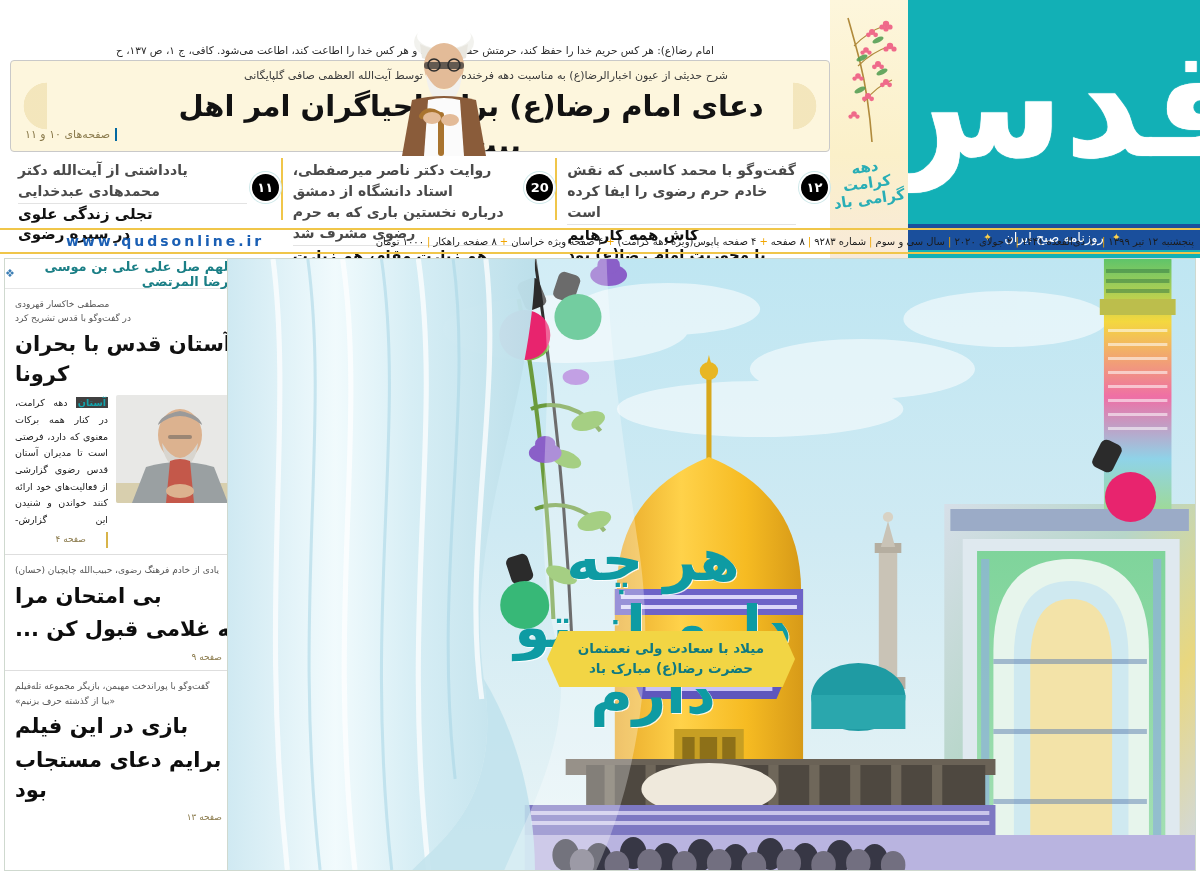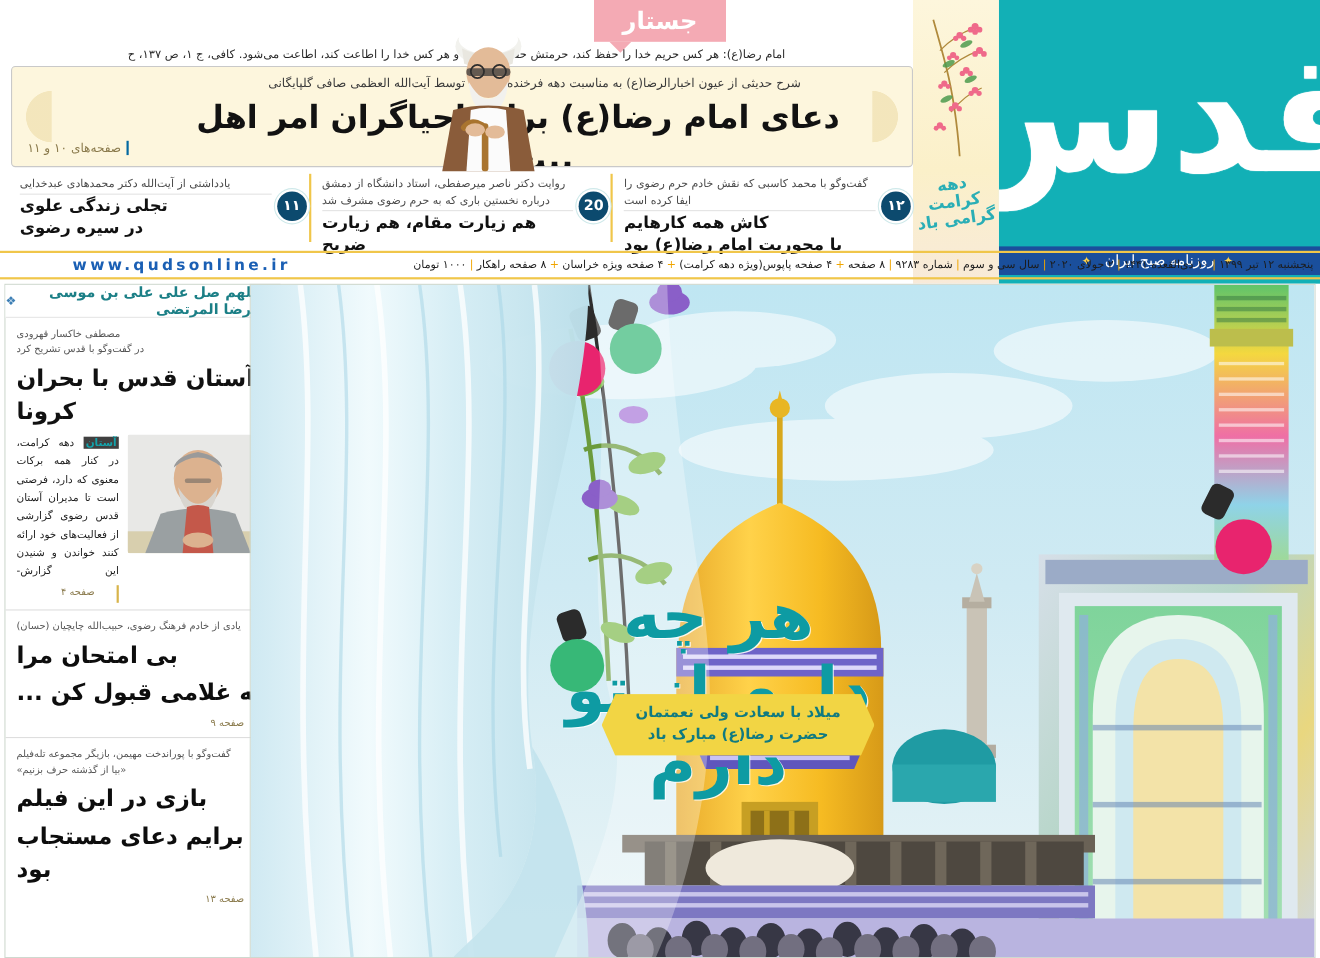--- a/index.html
+++ b/index.html
@@ -102,25 +102,25 @@
     background: radial-gradient(circle at 0 50%, #f1e2b4 0 40%, transparent 41%);
     opacity: .8;
   }
   .headbox .corner-r { right: 0; }
   .headbox .corner-l { left: 0; transform: scaleX(-1); }
 
   
   .teasers { position: absolute; top: 158px; right: 370px; left: 8px; height: 62px; display: flex; direction: rtl; }
   .teaser { position: relative; flex: 1; padding: 2px 34px 2px 10px; }
   .teaser + .teaser { border-right: 2px solid #f0c64a; }
-  .teaser .tk { font-size: 10px; color: #4a4a4a; text-align: left; direction: rtl; line-height: 1.5; }
+  .teaser .tk { font-size: 14px; color: #4a4a4a; text-align: left; direction: rtl; line-height: 1.5; font-weight: bold; }
   .teaser .tt { font-size: 15px; font-weight: 700; color: #111; text-align: left; direction: rtl; line-height: 1.3; }
   .teaser .tnum {
     position: absolute; top: 16px; right: 2px; width: 27px; height: 27px; border-radius: 50%;
-    background: #0c4a6e; color: #fff; font-size: 13px; font-weight: 700;
+    background: #000000; color: #fff; font-size: 13px; font-weight: 700;
     display: flex; align-items: center; justify-content: center;
     box-shadow: 0 0 0 2px #fff, 0 0 0 3px #cfe9ea;
   }
   .teaser .tline { border-bottom: 1px solid #e3e3e3; height: 0; margin: 1px 0; }
 
   
   .datebar {
     position: absolute; top: 228px; right: 0; left: 0; height: 26px;
     border-top: 2px solid #f0c64a; border-bottom: 2px solid #f0c64a;
     display: flex; align-items: center; direction: rtl; padding: 0 6px;
@@ -249,23 +249,20 @@
         <g fill="#4e9b4e" opacity=".85">
           <ellipse cx="46" cy="34" rx="6" ry="2.6" transform="rotate(-25 46 34)"></ellipse>
           <ellipse cx="30" cy="52" rx="6" ry="2.6" transform="rotate(-25 30 52)"></ellipse>
           <ellipse cx="50" cy="66" rx="6" ry="2.6" transform="rotate(-25 50 66)"></ellipse>
           <ellipse cx="28" cy="84" rx="6" ry="2.6" transform="rotate(-25 28 84)"></ellipse>
         </g>
       </svg>
       <div class="calli">دهه کرامت گرامی باد</div>
     </div>
 
-    <div class="jostar">
-      <span>جستار</span>
-    </div>
 
     <div class="hadith">امام رضا(ع): هر کس حریم خدا را حفظ کند، حرمتش حفظ می‌شود و هر کس خدا را اطاعت کند، اطاعت می‌شود. کافی، ج ۱، ص ۱۳۷، ح</div>
 
     <svg class="cleric" viewBox="0 0 112 148">
       <ellipse cx="56" cy="34" rx="30" ry="18" fill="#f2f2ee"></ellipse>
       <ellipse cx="56" cy="28" rx="27" ry="13" fill="#ffffff"></ellipse>
       <path d="M32 36 Q56 48 80 36 L78 50 Q56 58 34 50 Z" fill="#e9e7e0"></path>
       <ellipse cx="56" cy="58" rx="20" ry="23" fill="#e3bb98"></ellipse>
       <rect x="36" y="54" width="40" height="7" rx="3" fill="#3a3a3a" opacity=".75"></rect>
       <circle cx="46" cy="57" r="6" fill="none" stroke="#2d2d2d" stroke-width="1.6"></circle>

